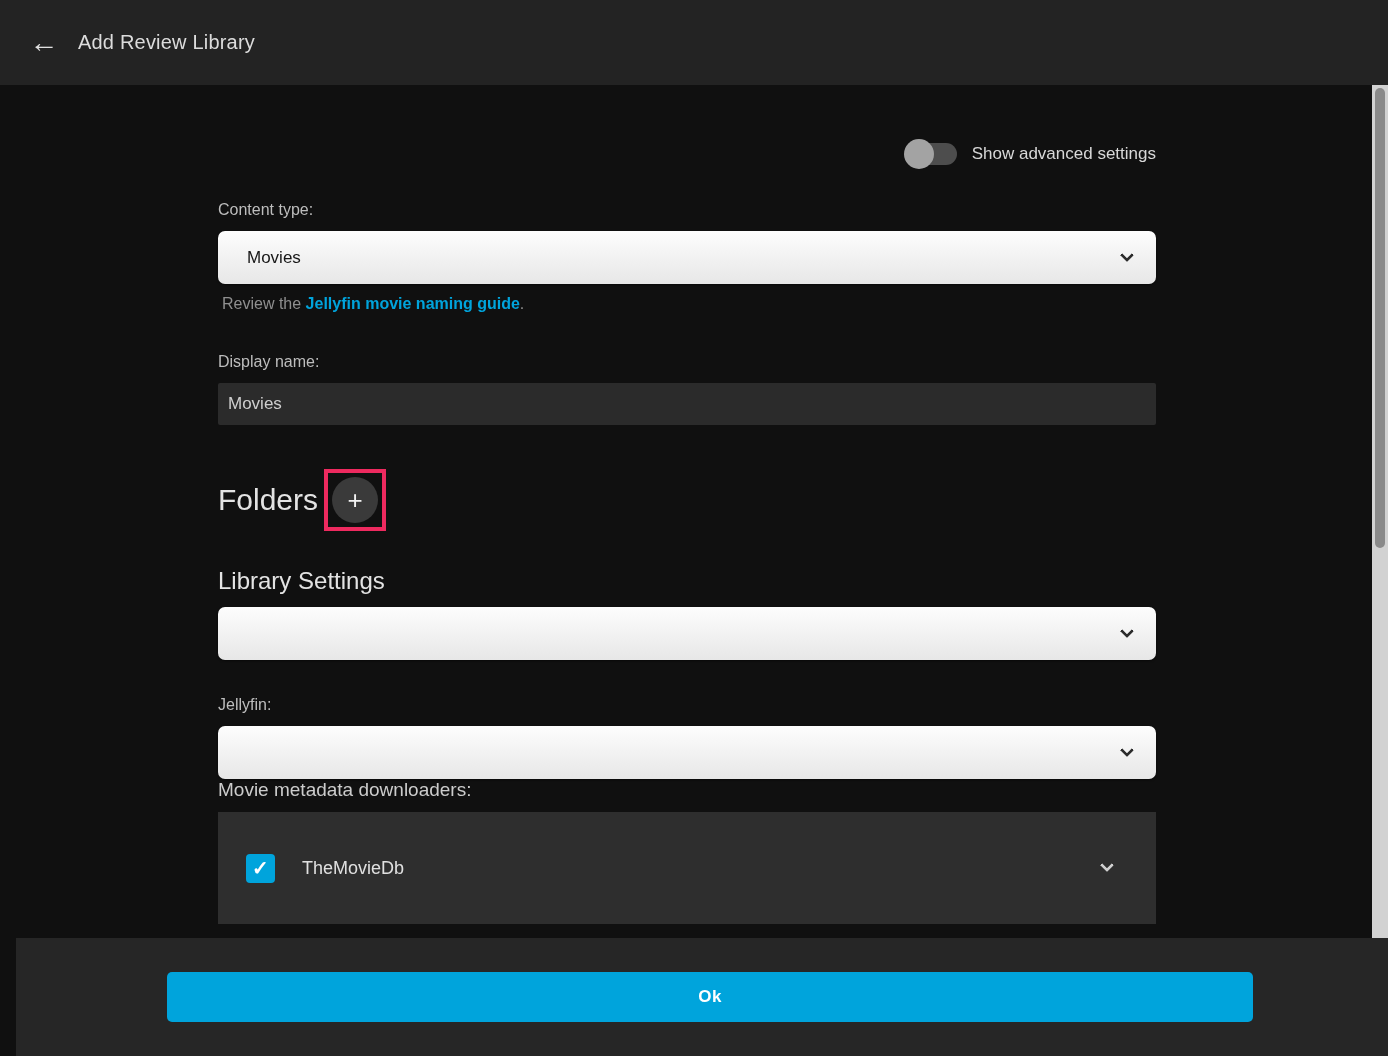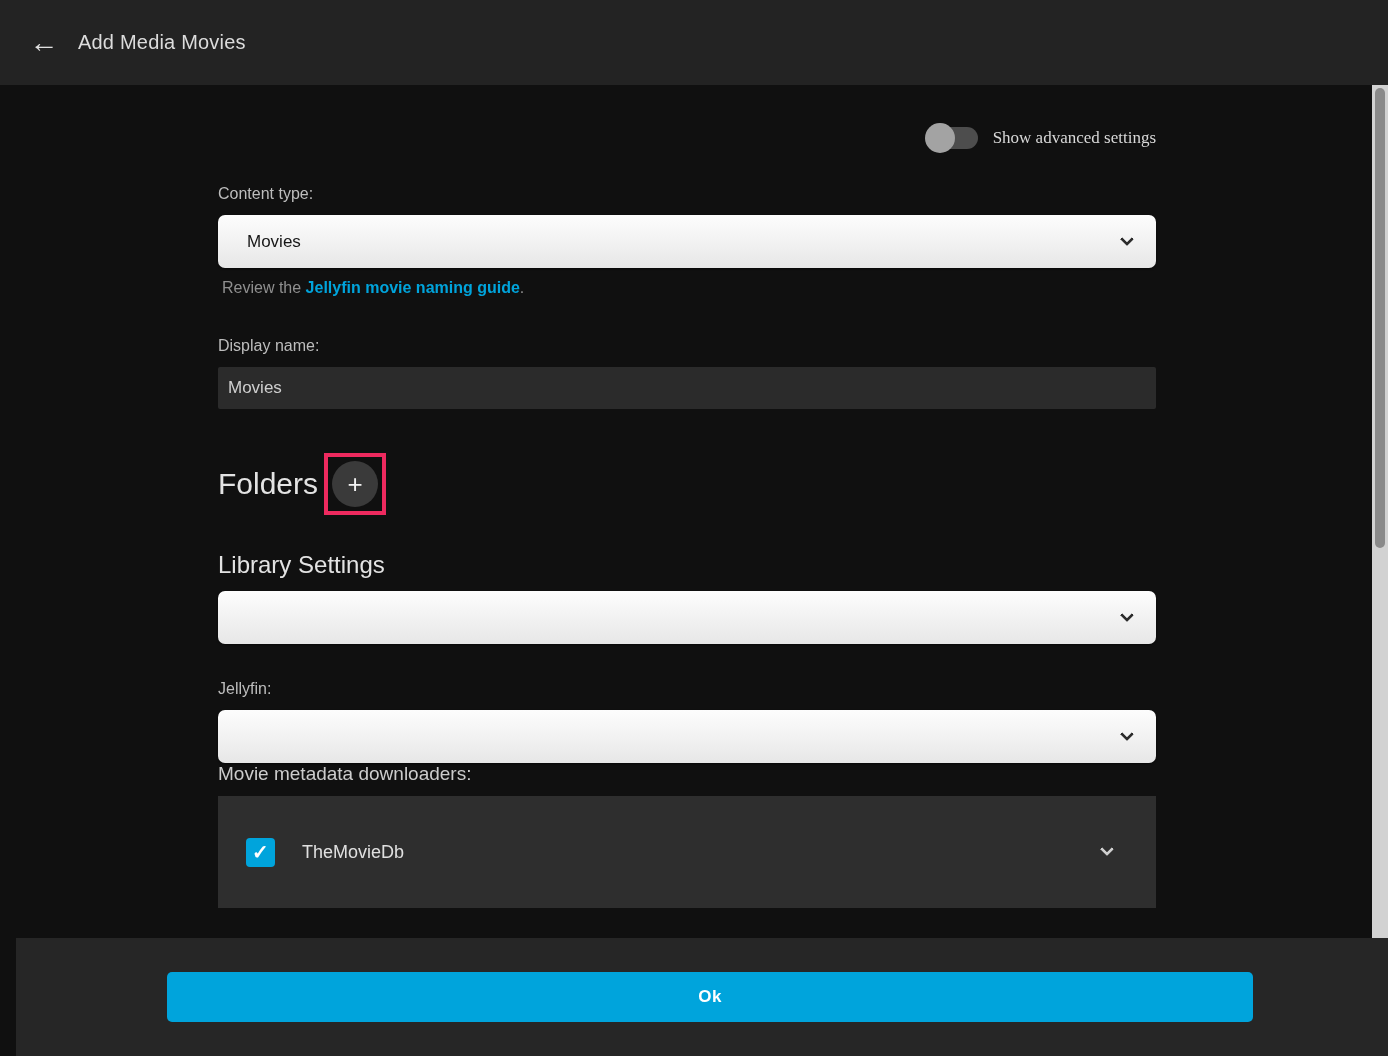--- a/index.html
+++ b/index.html
@@ -35,21 +35,21 @@
   .content {
     position: absolute; top: 85px; left: 0; right: 16px; bottom: 0;
     background: #101010;
     overflow: hidden;
   }
   .form-col { width: 938px; margin-left: 218px; }
 
   
   .toggle-row {
     display: flex; justify-content: flex-end; align-items: center;
-    padding-top: 42px; gap: 15px; font-family: Liberation Serif, serif;
+    padding-top: 58px; gap: 15px;
   }
   .toggle {
     position: relative; width: 50px; height: 22px; cursor: pointer; flex: none;
   }
   .toggle-track {
     position: absolute; left: 0; top: 0; width: 50px; height: 22px;
     border-radius: 11px; background: #4d4d4d;
   }
   .toggle-knob {
     position: absolute; left: -3px; top: -4px; width: 30px; height: 30px;
@@ -155,21 +155,21 @@
     background: #8a8a8a; border-radius: 6px; cursor: grab;
   }
 </style>
 </head>
 <body>
 
 <div class="header">
   <button class="back-btn">
     <span>←</span>
   </button>
-  <div class="header-title">Add Media Movies</div>
+  <div class="header-title">Add Review Library</div>
 </div>
 
 <div class="content">
   <div class="form-col">
 
     <div class="toggle-row">
       <div class="toggle">
         <div class="toggle-track"></div>
         <div class="toggle-knob"></div>
       </div>

